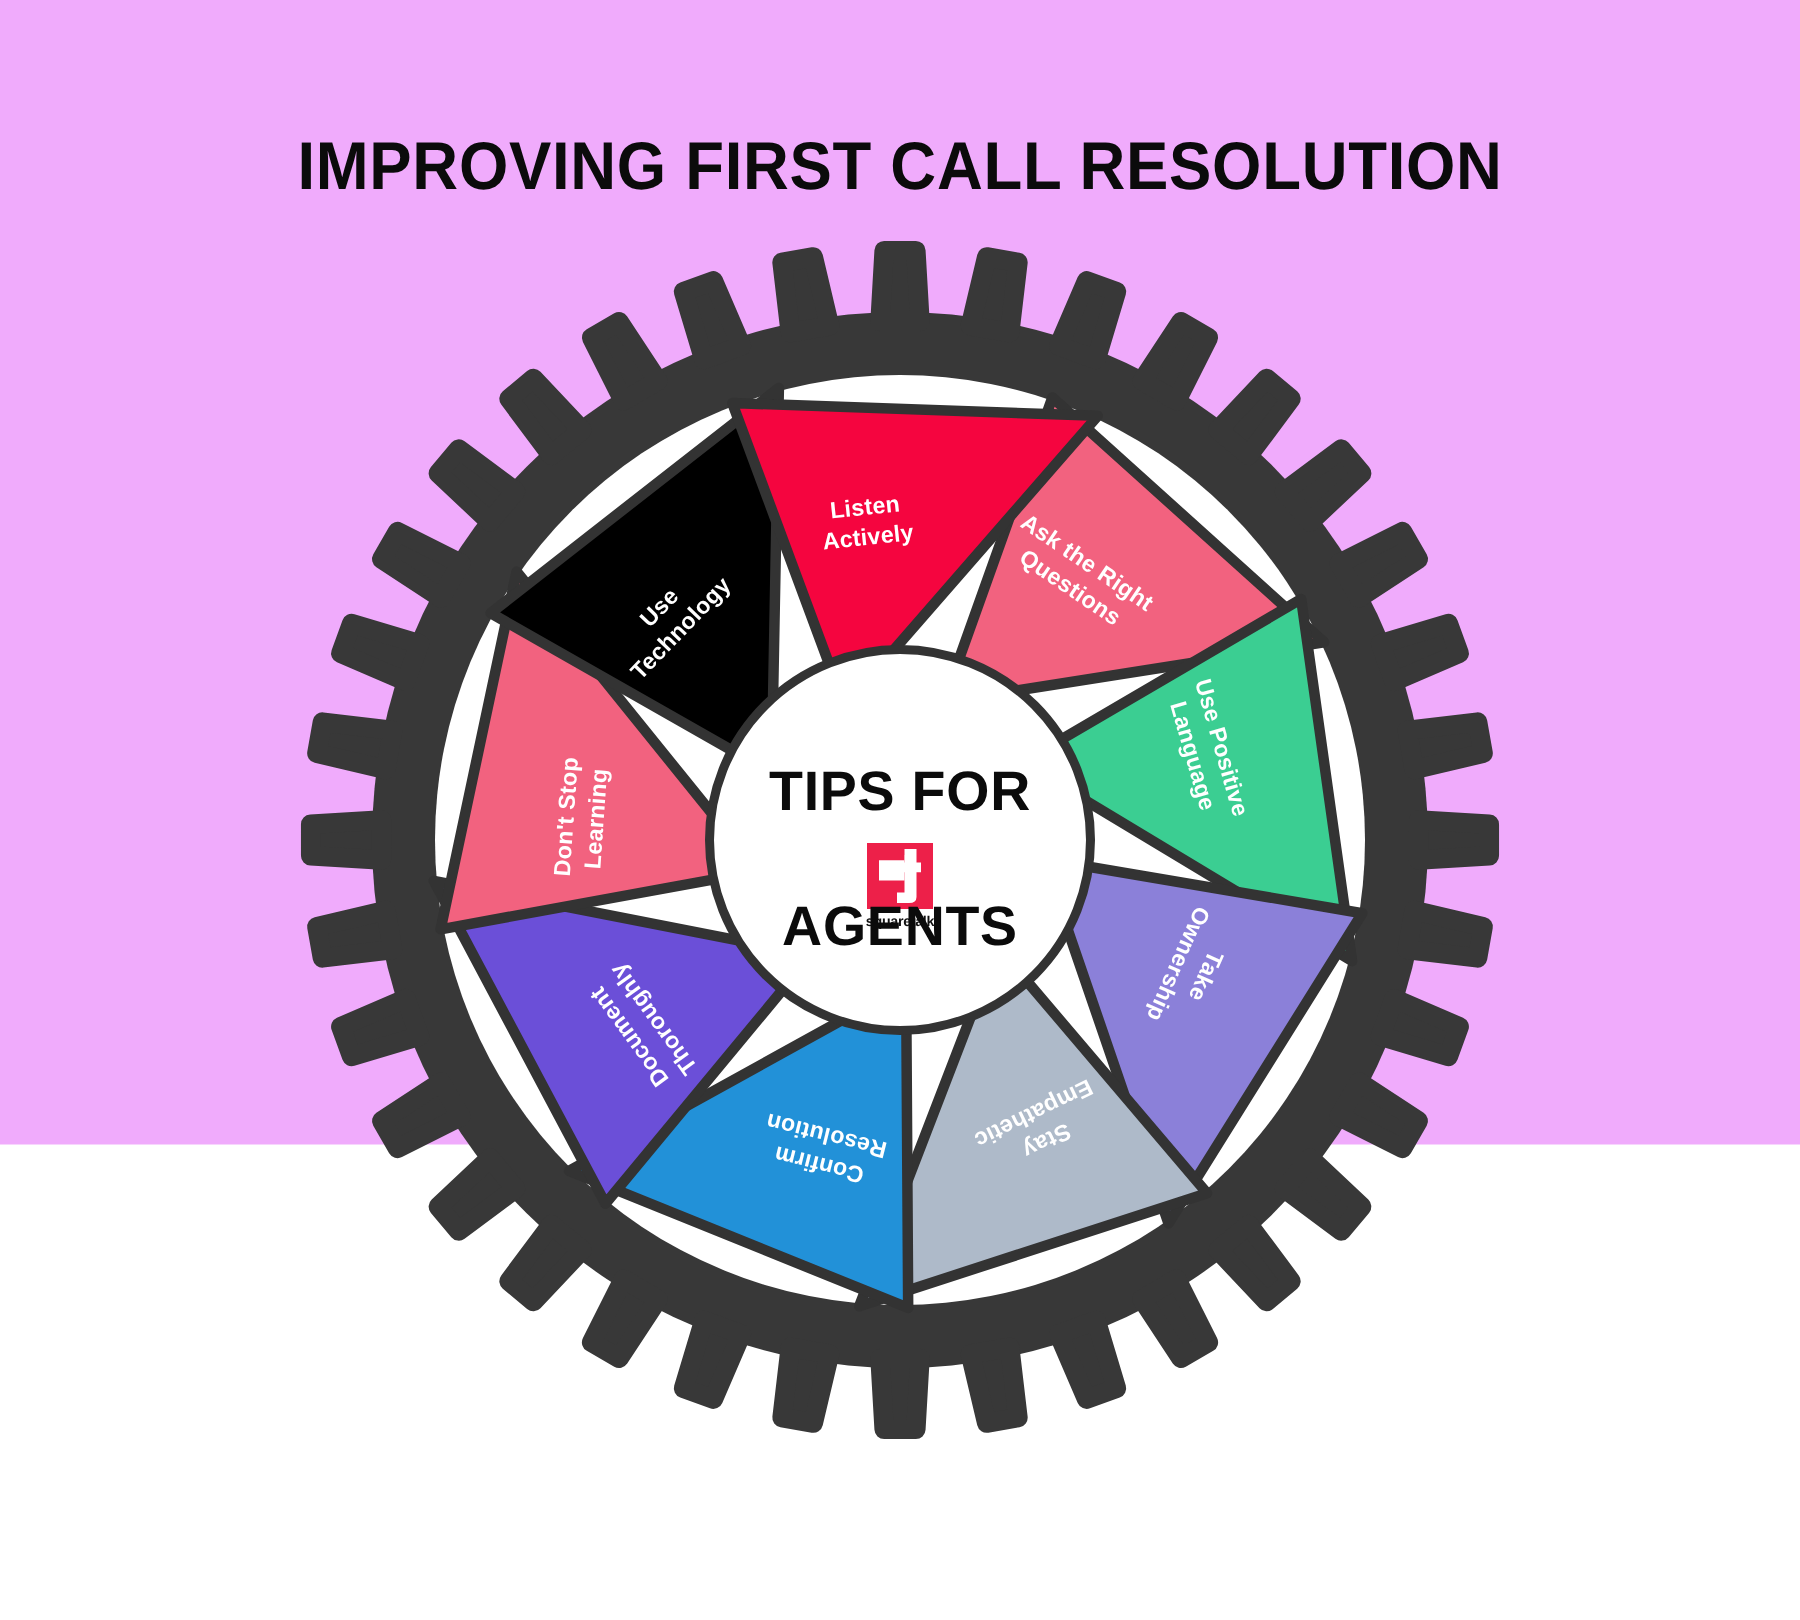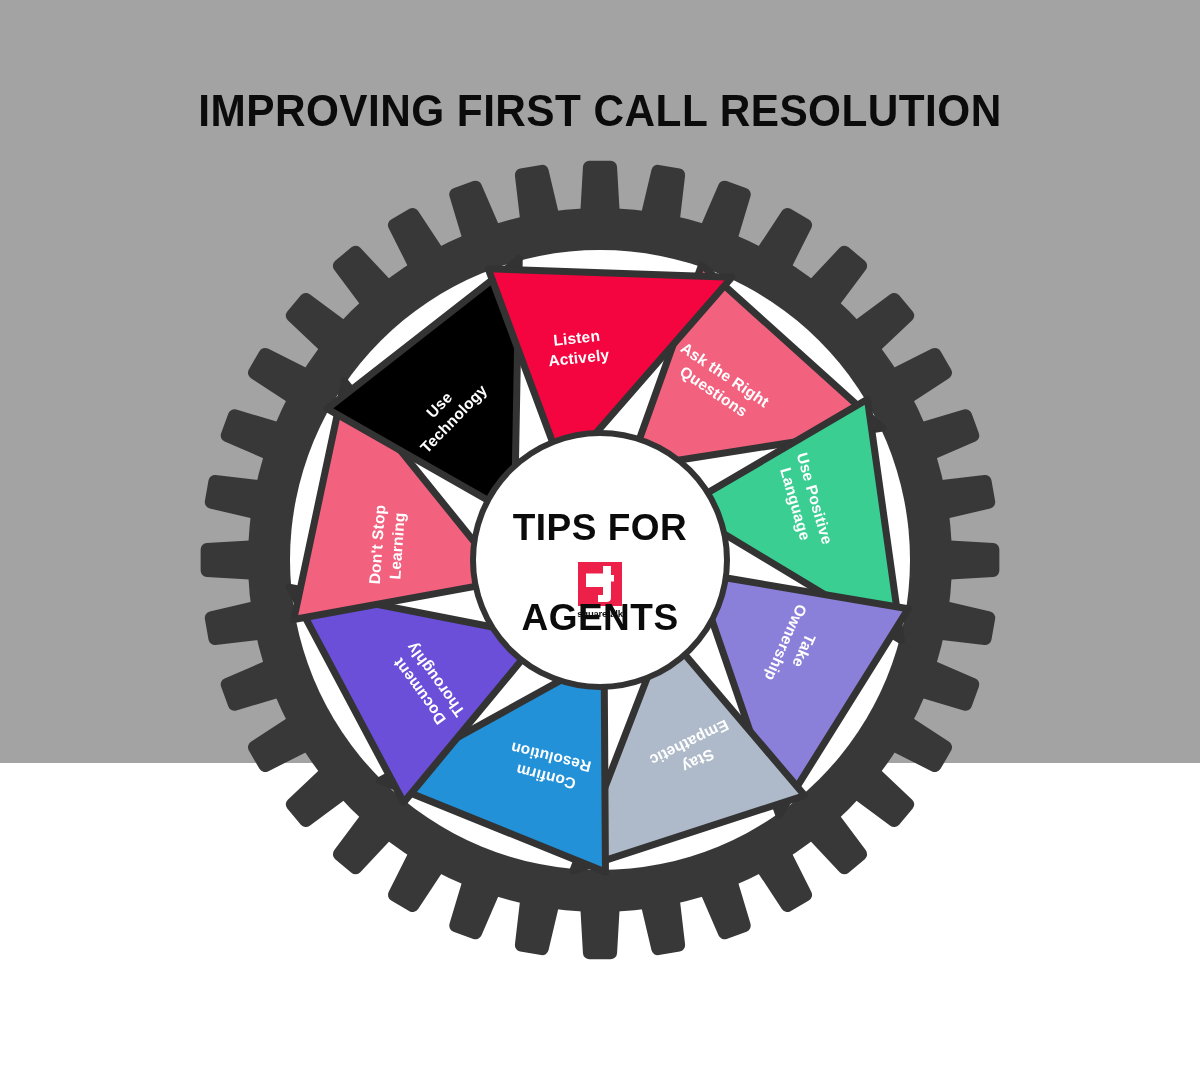--- a/index.html
+++ b/index.html
@@ -12,21 +12,21 @@
     width: 1200px;
     height: 1080px;
     font-family: "Liberation Sans", sans-serif;
     overflow: hidden;
     position: relative;
   }
   .page {
     width: 1200px;
     height: 763px;
     position: relative;
-    background: #a3a3a3;
+    background: #f0abfc;
   }
   .page-title {
     position: absolute;
     top: 56px;
     left: 0;
     width: 1200px;
     text-align: center;
     font-family: "Liberation Sans", sans-serif;
     font-size: 45px;
     font-weight: bold;

